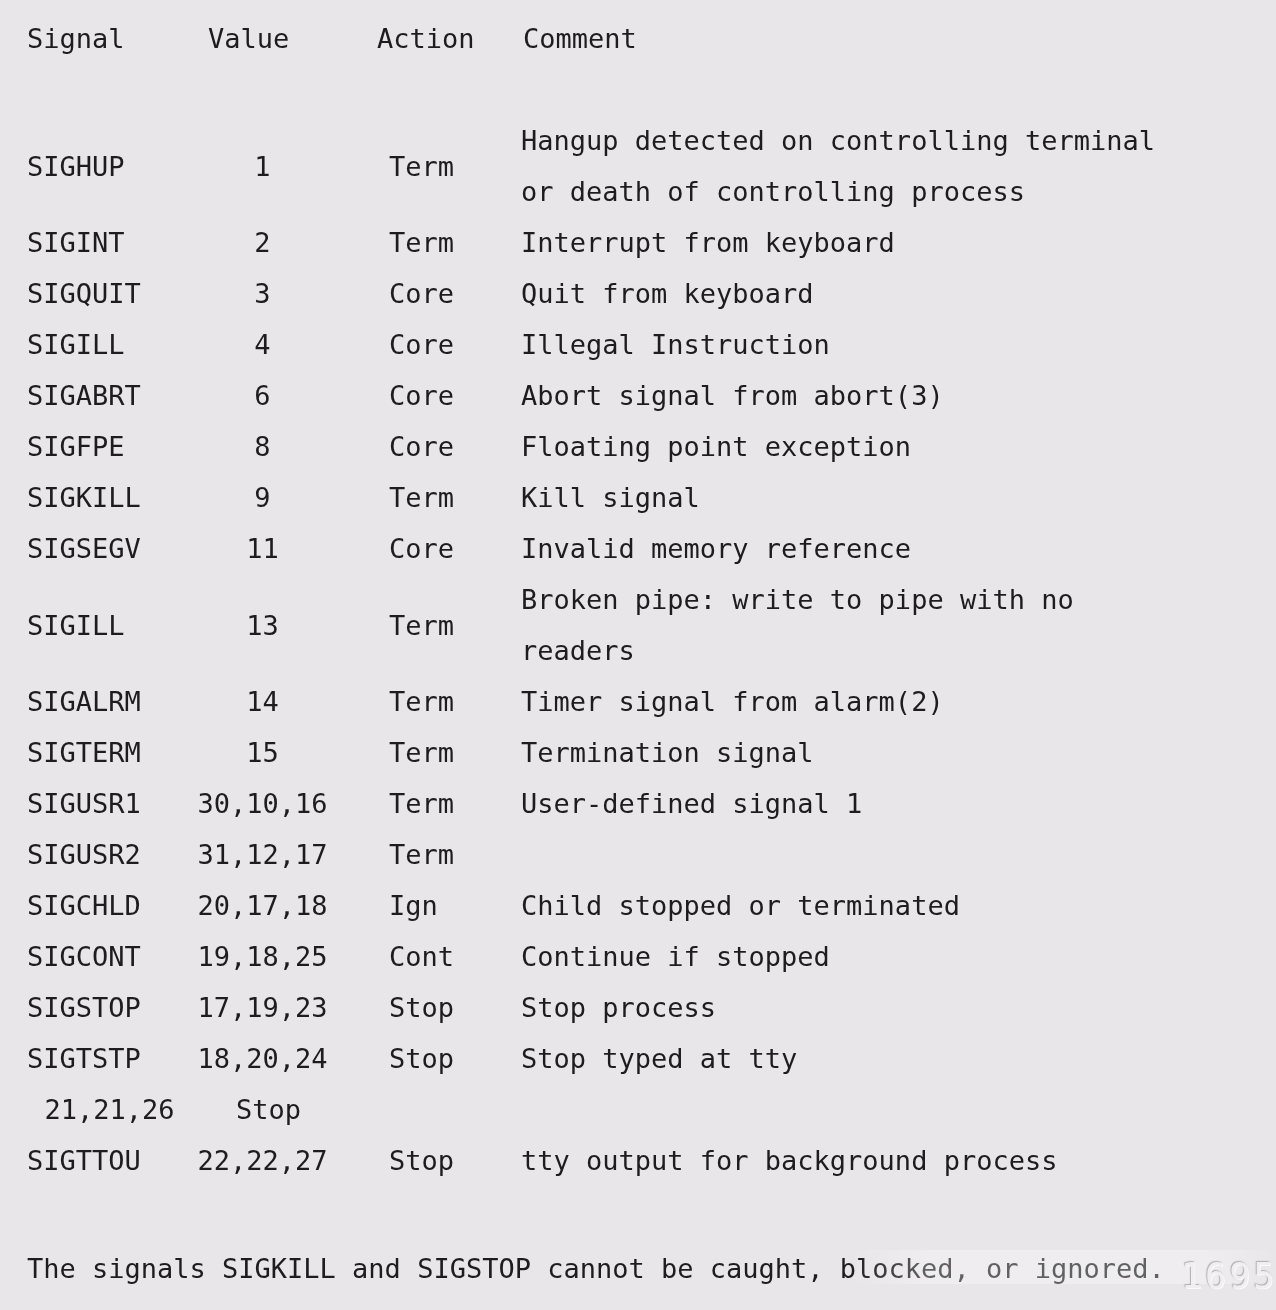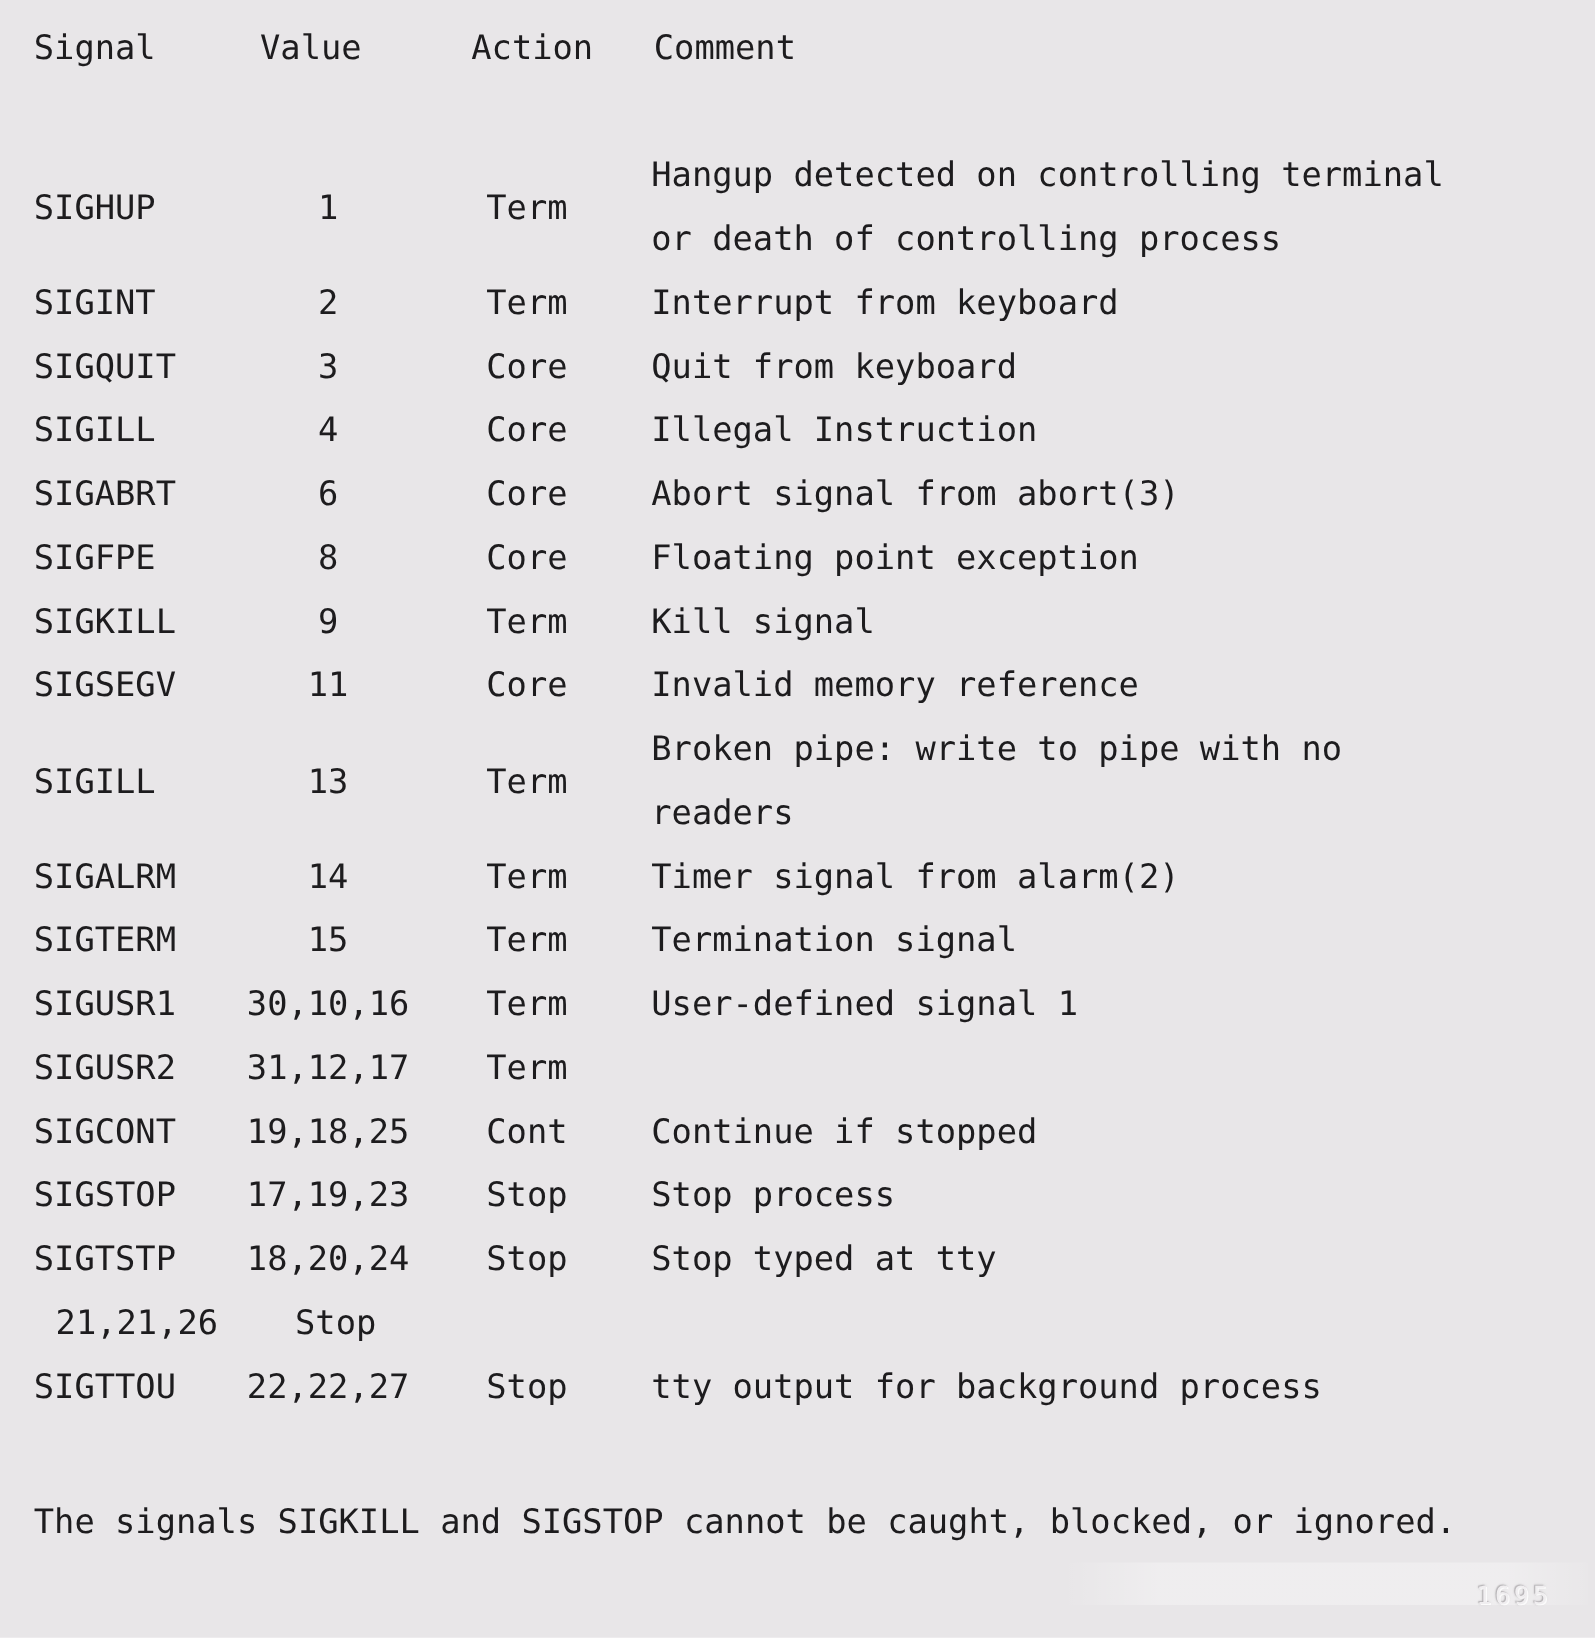--- a/index.html
+++ b/index.html
@@ -44,21 +44,21 @@
       rgba(255,255,255,0) 0%,
       rgba(255,255,255,0.30) 18%,
       rgba(255,255,255,0.30) 85%,
       rgba(255,255,255,0.05) 100%);
     pointer-events: none;
   }
   .watermark-text {
     position: absolute;
     left: 1181px;
     top: 1251px;
-    font-size: 20px;
+    font-size: 35px;
     line-height: 51px;
     letter-spacing: 3px;
     color: #f0eef0;
     text-shadow: 1px 1px 0 rgba(255,255,255,0.85),
                  -1px -1px 1px rgba(140,136,140,0.55),
                  0 0 2px rgba(150,146,150,0.4);
     pointer-events: none;
   }
 </style>
 </head>
@@ -159,20 +159,26 @@
     <span class="c-action">Term</span>
     <span class="c-comment">User-defined signal 1</span>
   </div>
 
   <div class="sig-row">
     <span class="c-signal">SIGUSR2</span>
     <span class="c-value">31,12,17</span>
     <span class="c-action">Term</span>
   </div>
 
+  <div class="sig-row">
+    <span class="c-signal">SIGCHLD</span>
+    <span class="c-value">20,17,18</span>
+    <span class="c-action">Ign</span>
+    <span class="c-comment">Child stopped or terminated</span>
+  </div>
 
   <div class="sig-row">
     <span class="c-signal">SIGCONT</span>
     <span class="c-value">19,18,25</span>
     <span class="c-action">Cont</span>
     <span class="c-comment">Continue if stopped</span>
   </div>
 
   <div class="sig-row">
     <span class="c-signal">SIGSTOP</span>

